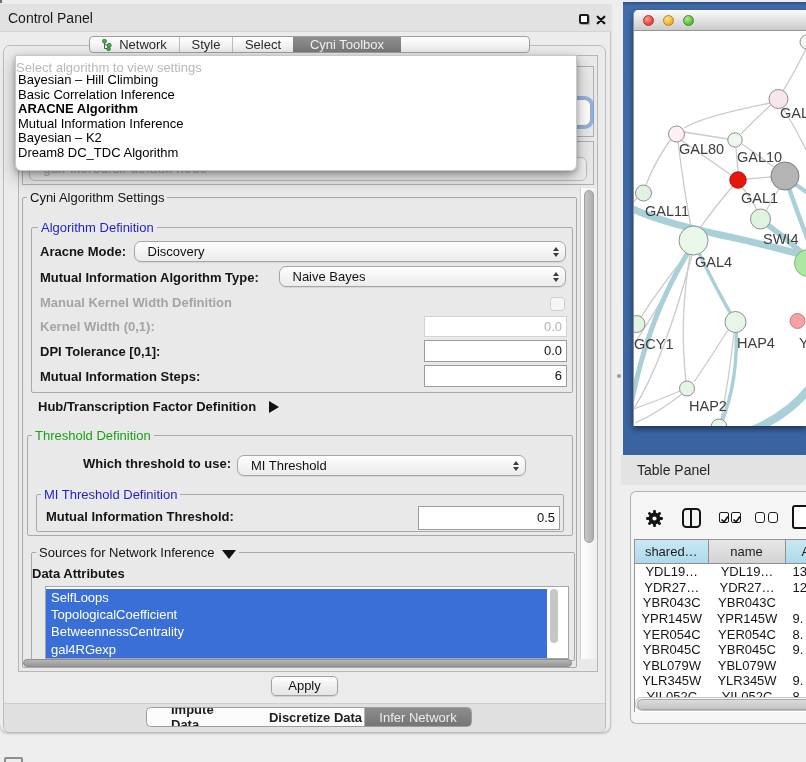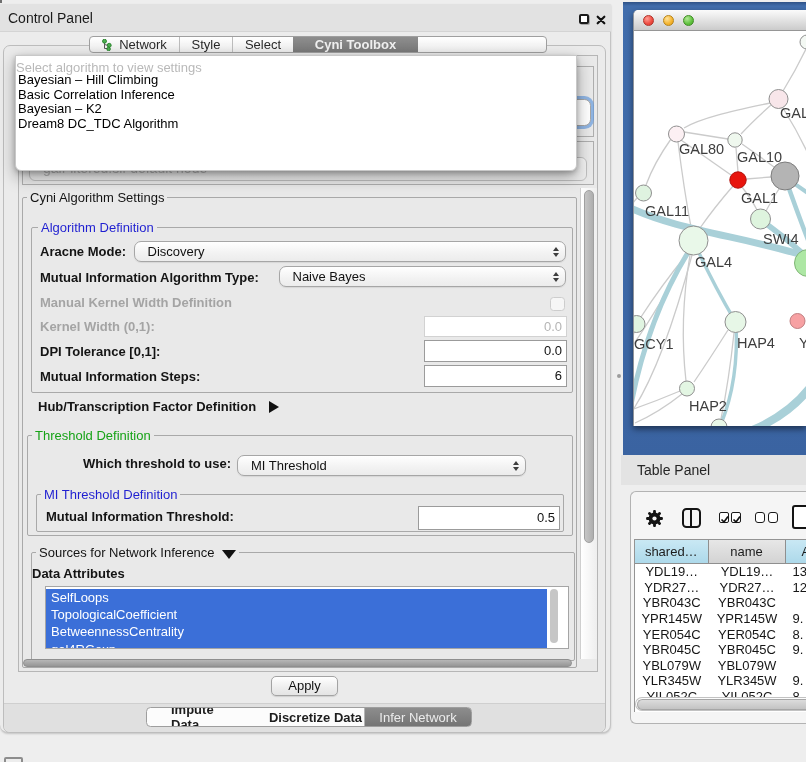--- a/index.html
+++ b/index.html
@@ -86,21 +86,21 @@
 
   .tri-right { display:inline-block; width:0; height:0;
     border-top:6.5px solid transparent; border-bottom:6.5px solid transparent;
     border-left:10px solid #111; vertical-align:middle; }
   .tri-down { display:inline-block; width:0; height:0;
     border-left:7px solid transparent; border-right:7px solid transparent;
     border-top:9px solid #111; vertical-align:middle; margin-left:7px;
     position:relative; top:1px; }
 
   
-  #attr-list { left:45px; top:586px; width:524px; height:63px;
+  #attr-list { left:45px; top:586px; width:524px; height:73px;
     background:#fff; border:1px solid #a5a5a5; overflow:hidden; }
   .lrow { position:absolute; left:0; width:501px; height:17.4px;
     background:#3b6fd8; color:#fff; font-size:13px; line-height:17.4px;
     padding-left:5px; }
   #attr-vsb { left:550px; top:589px; width:8px; height:54px;
     background:#c6c6c6; border-radius:4px; }
 
   
   #settings-vsb-track { left:580px; top:188px; width:17px; height:471px;
     background:linear-gradient(90deg,#ffffff,#eeeeee); border-left:1px solid #cfcfcf; }
@@ -320,29 +320,31 @@
     <svg width="11" height="12" viewBox="0 0 11 12">
       <path d="M2.5 2.5 L2.5 9.5 L6 9.5 M2.5 5.5 L6.5 6.5" stroke="#5a5a5a" stroke-width="1" fill="none"></path>
       <circle cx="2.5" cy="2.2" r="2" fill="#4caf50" stroke="#1e7a22" stroke-width="0.8"></circle>
       <circle cx="7.2" cy="6.3" r="2" fill="#4caf50" stroke="#1e7a22" stroke-width="0.8"></circle>
       <circle cx="6.6" cy="10" r="1.8" fill="#4caf50" stroke="#1e7a22" stroke-width="0.8"></circle>
     </svg>
     <span>Network</span>
   </div>
   <div class="tab" style="width:53px;">Style</div>
   <div class="tab presel" style="width:60px;">Select</div>
-  <div class="tab sel" style="width:125px;font-weight:bold;">Cyni Toolbox</div>
+  <div class="tab sel" style="width:108px;">Cyni Toolbox</div>
   <div class="tab" style="width:128px;">jActiveMNodules</div>
 </div>
 
 <div class="abs" id="algo-popup">
   <div id="popup-prompt">Select algorithm to view settings</div>
   <div id="popup-items">
       <div class="pitem">Bayesian – Hill Climbing</div>
       <div class="pitem">Basic Correlation Inference</div>
+      <div class="pitem bold">ARACNE Algorithm</div>
+      <div class="pitem">Mutual Information Inference</div>
       <div class="pitem">Bayesian – K2</div>
       <div class="pitem">Dream8 DC_TDC Algorithm</div>
     </div>
 </div>
 
 <div class="abs" id="desktop-blue"></div>
 <div class="abs" id="divider-dot"></div>
 
 <div class="abs" id="net-window">
   <div id="net-titlebar"></div>

